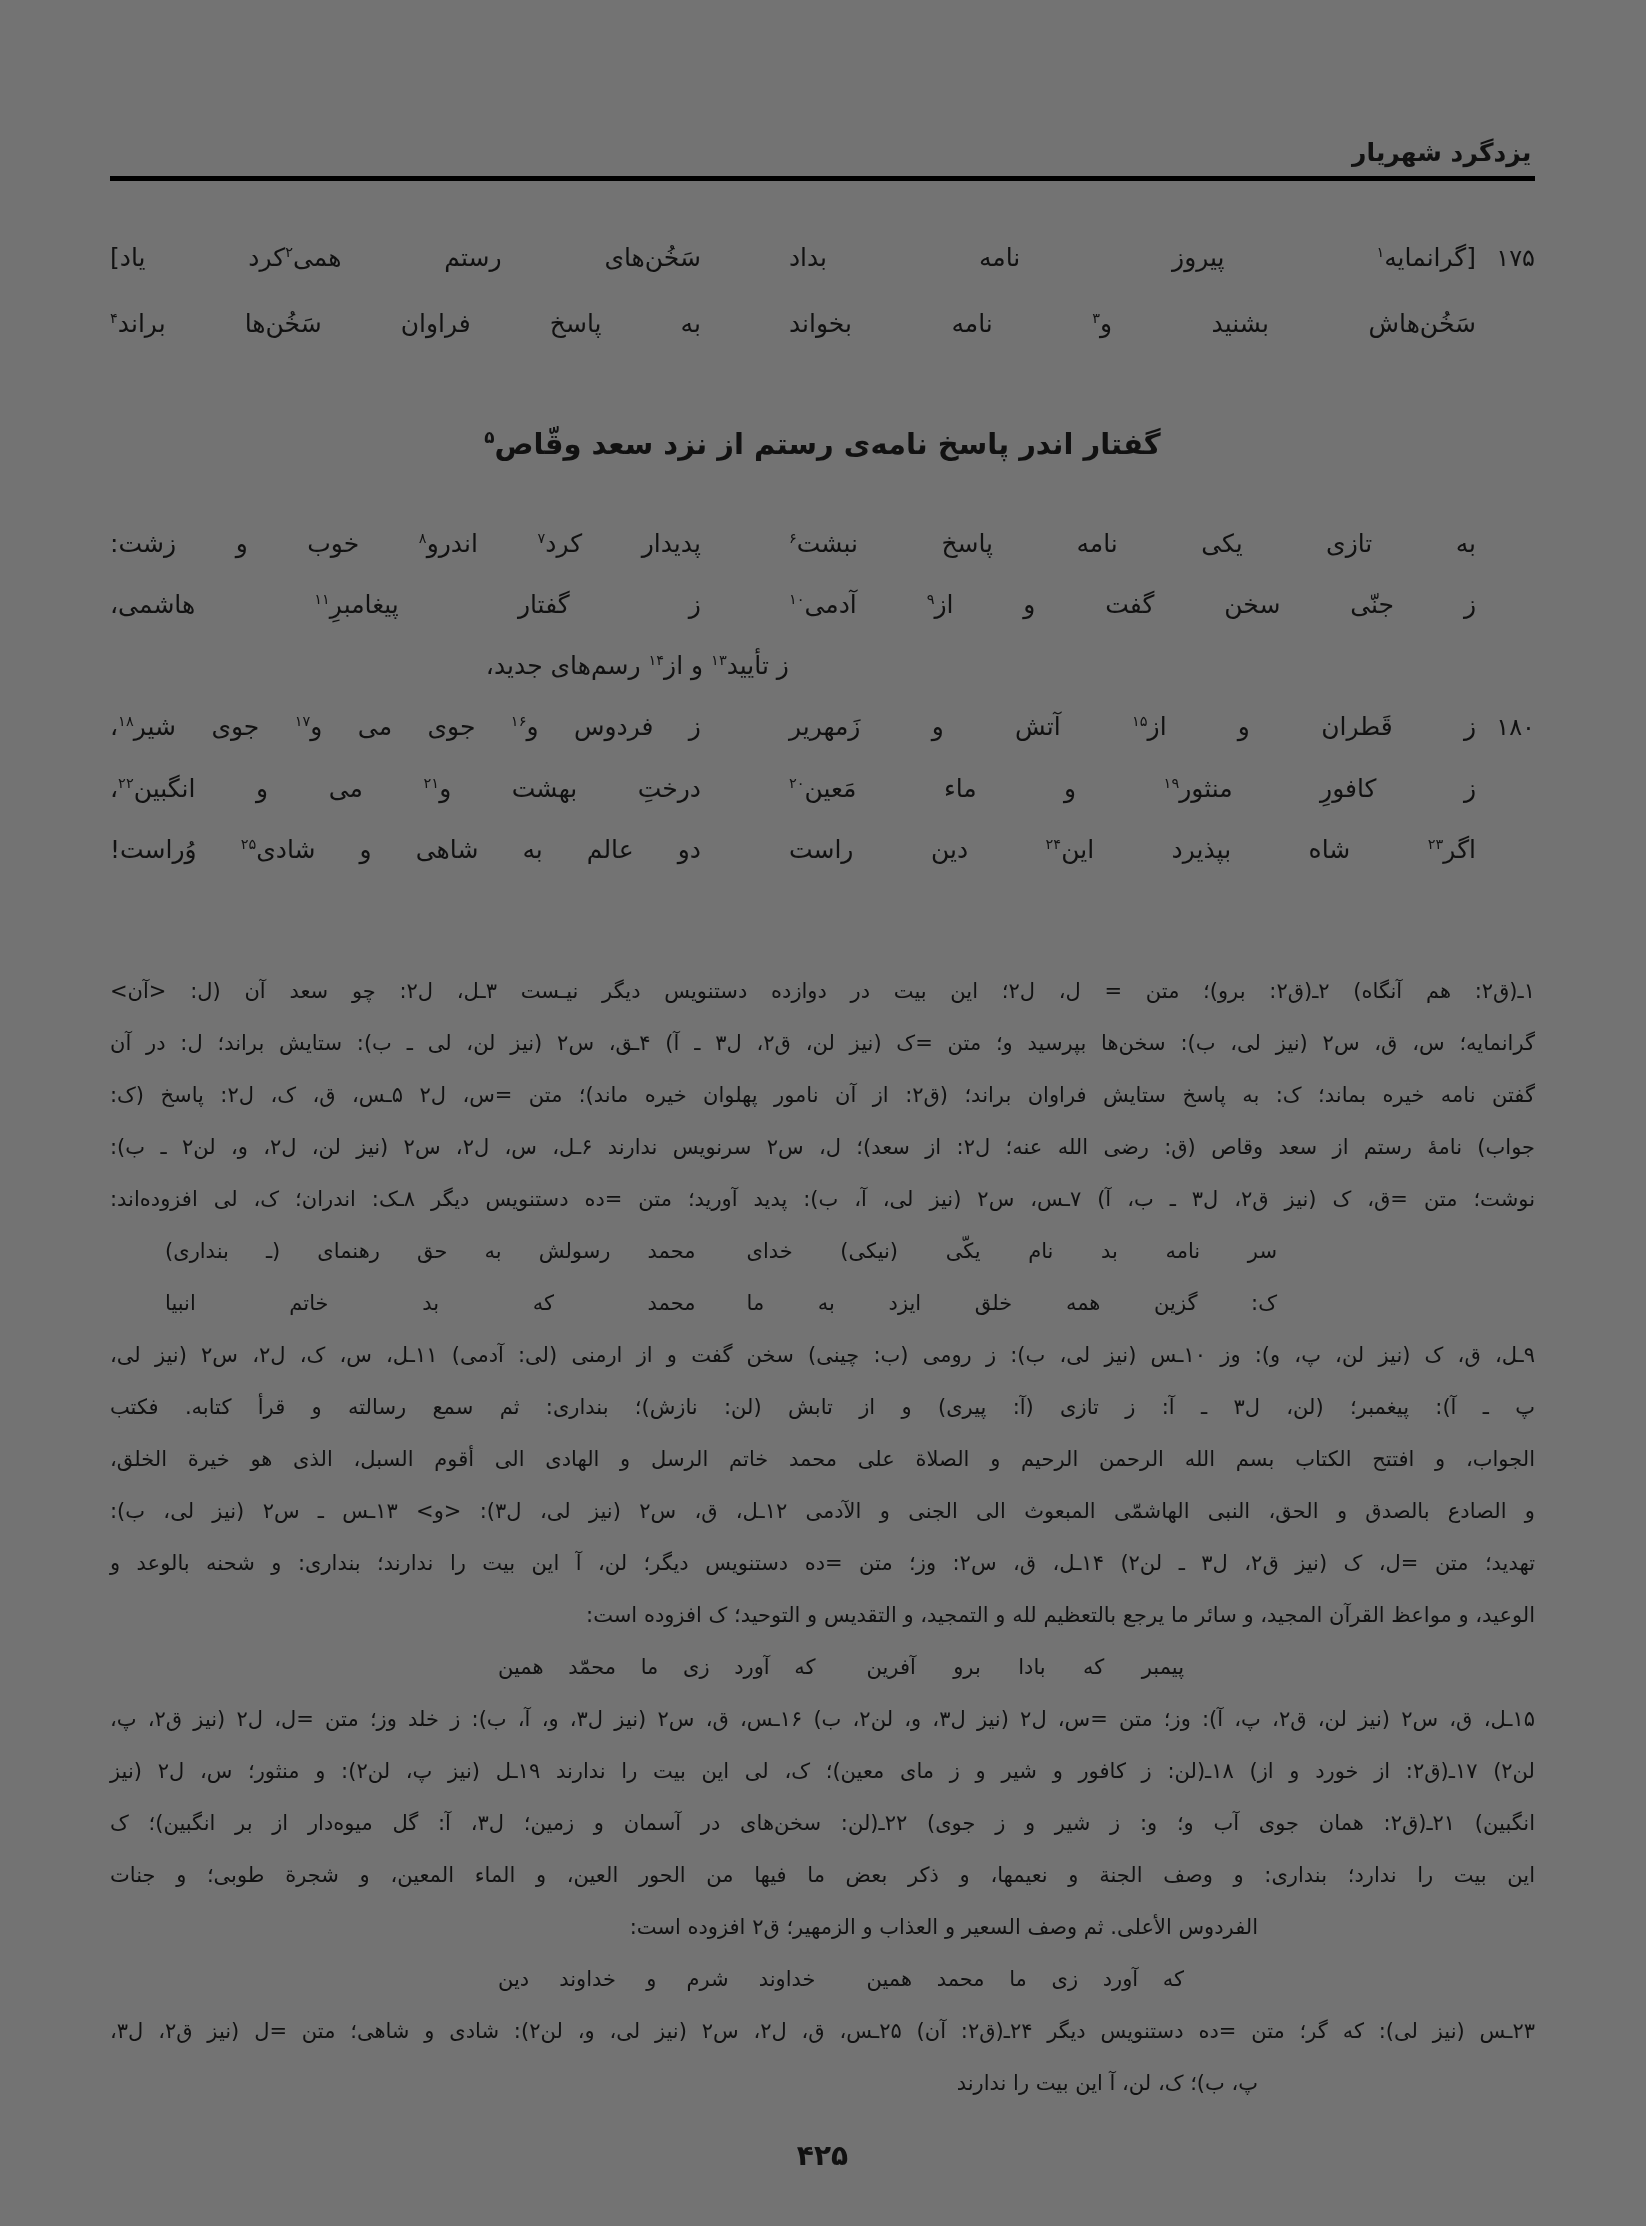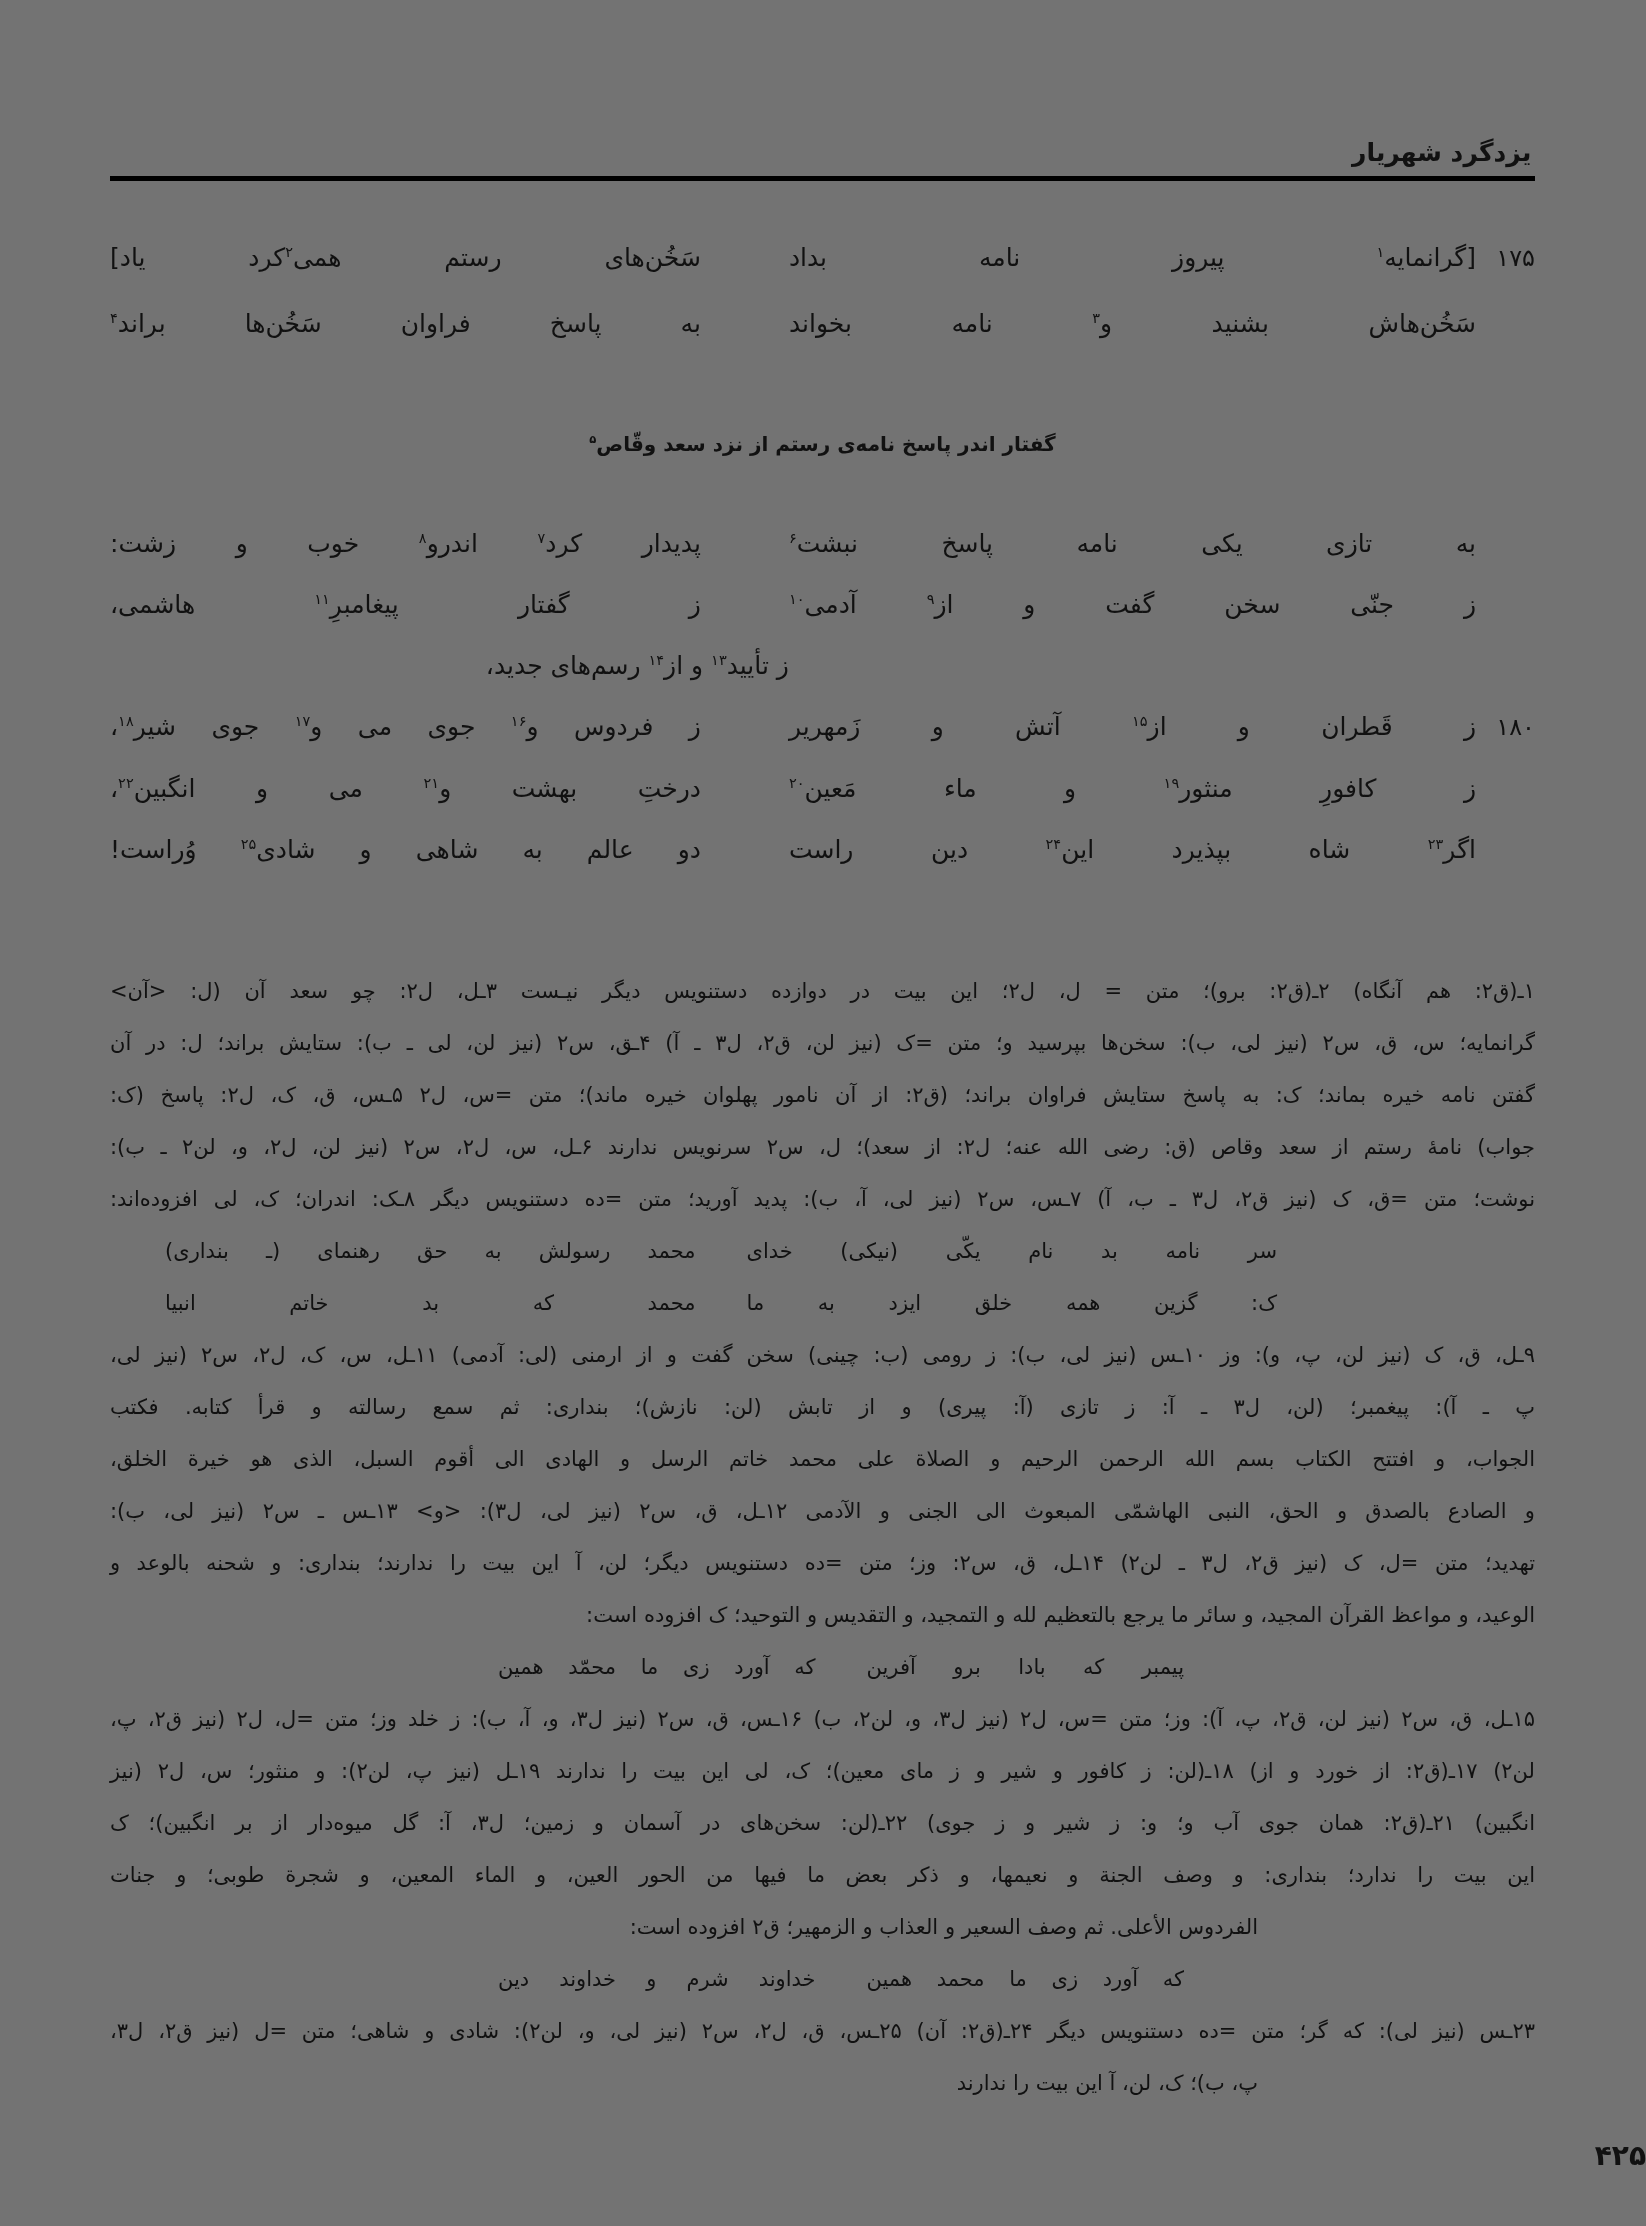--- a/index.html
+++ b/index.html
@@ -18,37 +18,37 @@
     display:grid; grid-template-columns:59px 1fr 88px 0.86fr;
     align-items:baseline; line-height:66px; font-size:25px;
   }
   .poem .bayt { line-height:61px; }
   .bayt .num { font-size:24px; }
   .hemi { text-align:justify; text-align-last:justify; white-space:nowrap; }
   sup { font-size:0.58em; line-height:0; vertical-align:super; }
 
   .intro-block { margin-top:44px; }
   .section-heading {
-    margin:66px 0 0 0; text-align:center; font-size:20px; font-weight:bold; line-height:42px;
+    margin:66px 0 0 0; text-align:center; font-size:29px; font-weight:bold; line-height:42px;
   }
   .poem { margin-top:48px; }
 
   
   .footnotes { margin-top:85px; font-size:21px; }
   .fn-line { line-height:52px; text-align:justify; text-align-last:justify; }
   .fn-end { text-align-last:right; }
   .fn-inset { margin:0 277px 0 222px; text-align:center; text-align-last:right; }
   .fn-verse { display:flex; gap:51px; line-height:52px; }
   .fn-verse .h { flex:1; text-align:justify; text-align-last:justify; white-space:nowrap; }
   .fnv-wide { margin:0 258px 0 55px; }
   .fnv-narrow { margin:0 351px 0 388px; }
 
   .page-number {
     position:absolute; bottom:54px; right:0; left:0;
-    text-align:right; font-size:28px; font-weight:bold;
+    text-align:center; font-size:28px; font-weight:bold;
   }
 </style>
 </head>
 <body>
 
 <div class="page">
 
   <header>
     <div class="running-head">یزدگرد شهریار</div>
     <div class="head-rule"></div>

